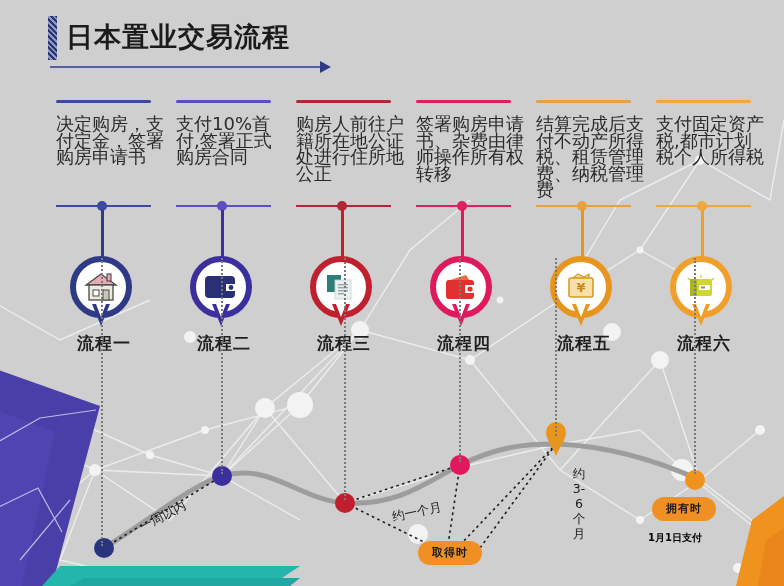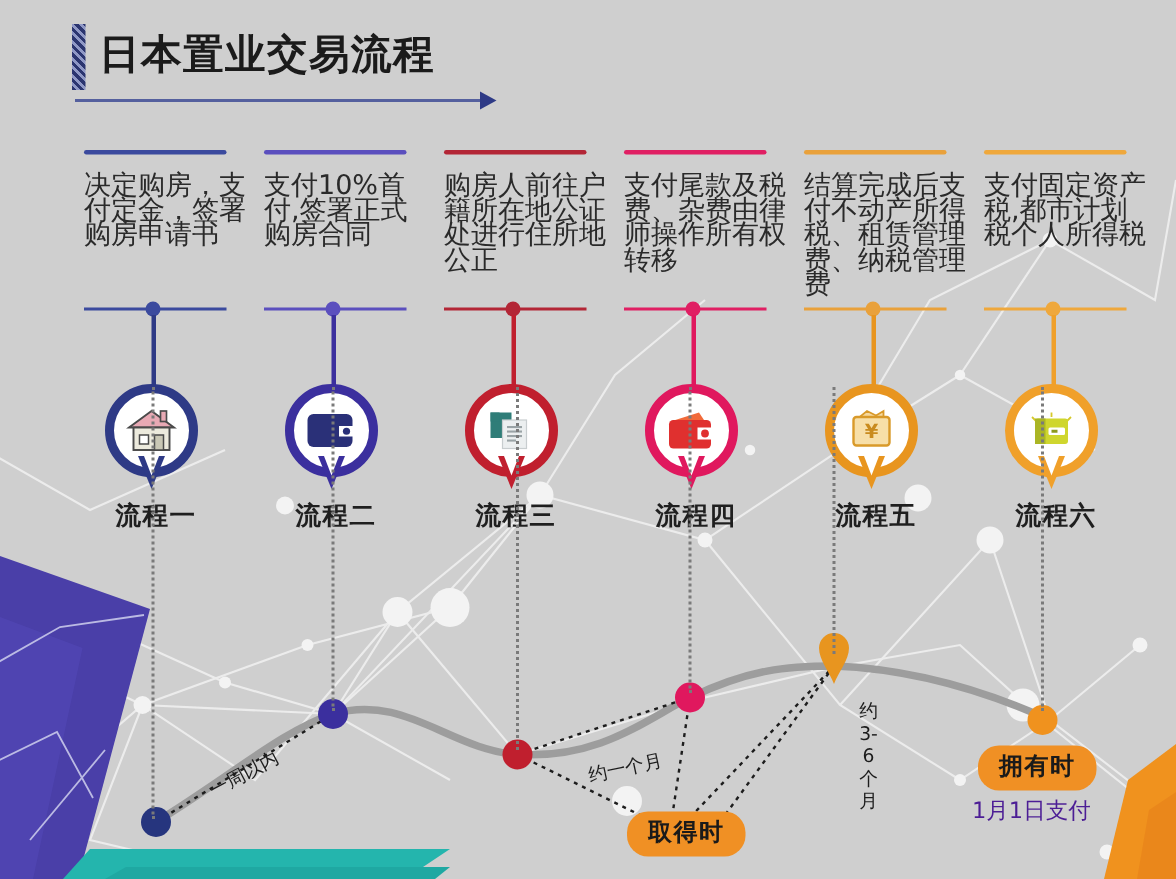--- a/index.html
+++ b/index.html
@@ -47,22 +47,22 @@
   .steplabel{position:absolute;left:-8px;top:232px;width:112px;text-align:center;
     font-size:17px;font-weight:bold;color:#1f1f1f;letter-spacing:1px;}
 
   .dotline{position:absolute;top:258px;width:0;border-left:2.5px dotted #7a7a7a;}
 
   
   .tl-label{position:absolute;font-size:12.5px;color:#1c1c1c;white-space:nowrap;}
   .tl-vert{position:absolute;font-size:12.5px;color:#1c1c1c;width:18px;
     line-height:15px;text-align:center;}
   .badge{position:absolute;background:#f09024;border-radius:14px;color:#1a1a1a;
-    font-size:16px;font-weight:bold;padding:4px 14px 5px;letter-spacing:1px;}
-  .plain-note{position:absolute;font-size:15px;color:#4c1d95;white-space:nowrap;}
+    font-size:11px;font-weight:bold;padding:4px 14px 5px;letter-spacing:1px;}
+  .plain-note{position:absolute;font-size:10px;color:#000000;white-space:nowrap;font-weight:bold;}
   .watermark{position:absolute;font-size:20px;font-weight:bold;color:#ffffff;
     text-shadow:0 0 1px #8a8a8a,0 1px 2px rgba(0,0,0,.35);white-space:nowrap;letter-spacing:1px;}
 </style>
 </head>
 <body>
 
 <div id="stage">
 
   <svg class="bg-svg" viewBox="0 0 784 586">
     <rect x="0" y="0" width="784" height="586" fill="#cfcfcf"></rect>
@@ -221,21 +221,21 @@
             <rect x="13" y="22" width="6" height="1.4"></rect>
           </g>
         </svg>
       </div>
     </div>
     <div class="steplabel">流程三</div>
   </div>
 
   <div class="step" id="s4" style="left: 416px;">
     <div class="toprule" style="background: rgb(224, 31, 99);"></div>
-    <div class="desc">支付尾款及税费、杂费由律师操作所有权转移</div>
+    <div class="desc">签署购房申请书、杂费由律师操作所有权转移</div>
     <div class="axis" style="background: rgb(224, 31, 99);"></div>
     <div class="axis-dot" style="background: rgb(224, 31, 99);"></div>
     <div class="stem" style="background: rgb(224, 24, 94);"></div>
     <div class="pin">
       <div class="ring" style="border-color: rgb(224, 24, 94);"></div>
       <svg class="tail" viewBox="0 0 18 22">
         <polygon points="0,0 18,0 9,22" fill="#e0185e"></polygon>
         <polygon points="4,0 14,0 9,13" fill="#ffffff"></polygon>
       </svg>
       <div class="glyph">

